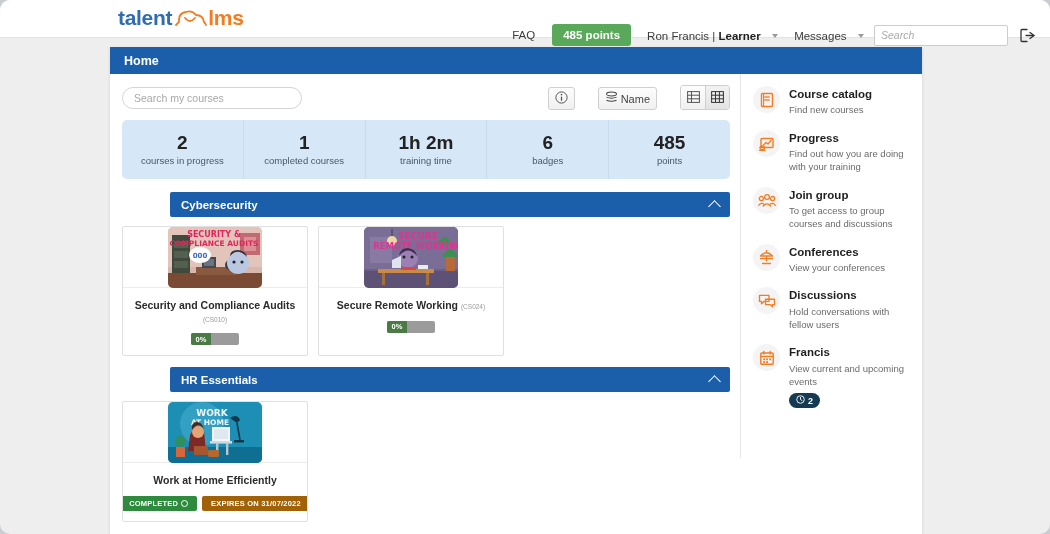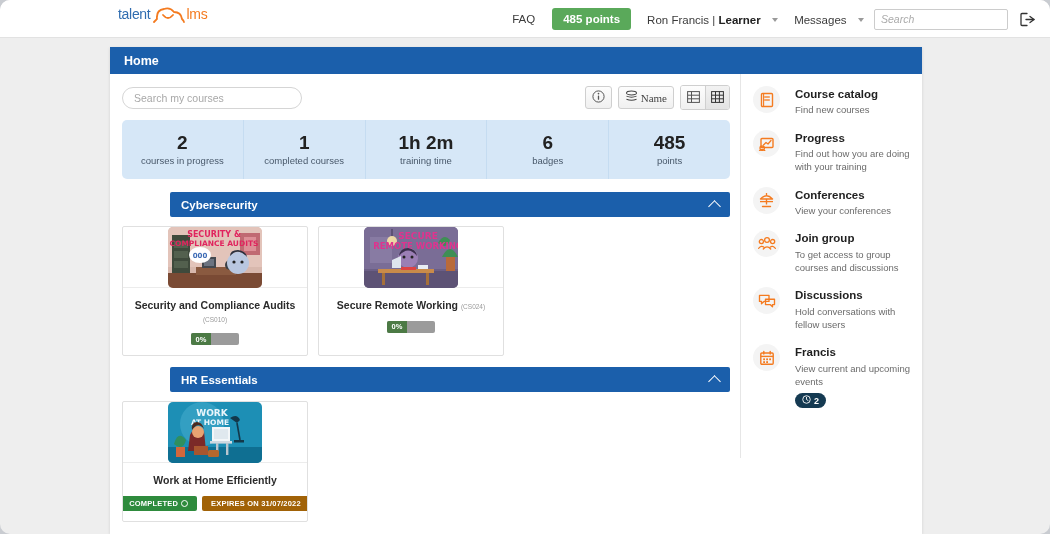--- a/index.html
+++ b/index.html
@@ -20,30 +20,30 @@
   
   .topbar {
     height: 38px; background: #ffffff;
     display: flex; align-items: center;
     border-bottom: 1px solid #e2e2e2;
     position: relative;
   }
   .logo {
     position: absolute; left: 118px; top: 6px;
     display: flex; align-items: baseline;
-    font-size: 14px; font-weight: normal; letter-spacing: -0.3px;
+    font-size: 21px; font-weight: bold; letter-spacing: -0.3px;
   }
   .logo-talent { color: #2f6cb0; }
   .logo-lms { color: #f47b20; }
   .logo-cloud {
     width: 34px; height: 19px; position: relative; margin: 0 1px;
     align-self: center;
   }
   .nav-right {
-    position: absolute; right: 0; top: 0; height: 38px;
+    position: absolute; right: 0; top: 16px; height: 38px;
     display: flex; align-items: center; gap: 0;
   }
   .nav-item {
     font-size: 11.5px; color: #3b3b3b; padding: 0 9px;
     white-space: nowrap;
   }
   .points-badge {
     background: #5aa95a; color: #fff;
     font-size: 11.5px; font-weight: bold;
     padding: 5px 11px; border-radius: 3px;
@@ -93,21 +93,21 @@
     display: flex; align-items: center;
     justify-content: space-between; margin-bottom: 10px;
   }
   .course-search {
     width: 180px; height: 22px;
     border: 1px solid #d5d5d5; border-radius: 11px;
     padding: 0 11px; font-size: 10.5px; color: #333;
     font-family: "Liberation Sans", sans-serif; background: #fff;
   }
   .course-search::placeholder { color: #a8a8a8; }
-  .toolbar { display: flex; align-items: center; gap: 6px; font-family: Liberation Serif, serif; }
+  .toolbar { display: flex; align-items: flex-end; gap: 23px; }
   .tbtn {
     height: 23px; min-width: 24px;
     background: linear-gradient(#fdfdfd, #f0f0f0);
     border: 1px solid #cfcfcf; border-radius: 3px;
     display: flex; align-items: center; justify-content: center;
     gap: 3px; padding: 0 6px; font-size: 11px; color: #444;
   }
   .tgroup {
     display: flex; border: 1px solid #cfcfcf; border-radius: 3px;
     overflow: hidden;
@@ -198,21 +198,21 @@
   }
   .bdg-completed { background: #2e8b3d; }
   .bdg-expires { background: #a16207; }
   .bdg-circle {
     width: 7px; height: 7px; border: 1.3px solid #fff;
     border-radius: 50%; display: inline-block;
   }
 
   
   .side-item {
-    display: flex; gap: 15px; margin-bottom: 13px; align-items: flex-start;
+    display: flex; gap: 9px; margin-bottom: 13px; align-items: flex-start;
   }
   .side-icon {
     width: 27px; height: 27px; border-radius: 50%;
     background: #f4f4f4; flex: 0 0 27px;
     display: flex; align-items: center; justify-content: center;
   }
   .side-text { padding-top: 1px; }
   .side-title {
     font-size: 11.5px; font-weight: bold; color: #1f1f1f;
     line-height: 1.25;
@@ -514,48 +514,48 @@
             </svg>
           </div>
           <div class="side-text">
             <div class="side-title">Progress</div>
             <div class="side-desc">Find out how you are doing with your training</div>
           </div>
         </div>
 
         <div class="side-item">
           <div class="side-icon">
-            <svg width="17" height="16" viewBox="0 0 17 16">
-              <path d="M2.5 7 q6 -6.5 12 0 Z" fill="none" stroke="#f47b20" stroke-width="1.4" stroke-linejoin="round"></path>
-              <line x1="8.5" y1="1" x2="8.5" y2="3" stroke="#f47b20" stroke-width="1.3"></line>
-              <line x1="8.5" y1="7" x2="8.5" y2="12.5" stroke="#f47b20" stroke-width="1.4"></line>
-              <line x1="4.5" y1="14.5" x2="12.5" y2="14.5" stroke="#f47b20" stroke-width="1.4" stroke-linecap="round"></line>
-              <line x1="2" y1="9.6" x2="15" y2="9.6" stroke="#f47b20" stroke-width="1.3"></line>
-            </svg>
-          </div>
-          <div class="side-text">
-            <div class="side-title">Conferences</div>
-            <div class="side-desc">View your conferences</div>
-          </div>
-        </div>
-
-        <div class="side-item">
-          <div class="side-icon">
             <svg width="18" height="15" viewBox="0 0 18 15">
               <circle cx="9" cy="4" r="2.4" fill="none" stroke="#f47b20" stroke-width="1.3"></circle>
               <circle cx="3.4" cy="5.6" r="2.1" fill="none" stroke="#f47b20" stroke-width="1.3"></circle>
               <circle cx="14.6" cy="5.6" r="2.1" fill="none" stroke="#f47b20" stroke-width="1.3"></circle>
               <path d="M5.3 13 q3.7 -4.2 7.4 0" fill="none" stroke="#f47b20" stroke-width="1.3" stroke-linecap="round"></path>
               <path d="M0.6 12.4 q2.8 -3.4 5.5 -1" fill="none" stroke="#f47b20" stroke-width="1.2" stroke-linecap="round"></path>
               <path d="M17.4 12.4 q-2.8 -3.4 -5.5 -1" fill="none" stroke="#f47b20" stroke-width="1.2" stroke-linecap="round"></path>
             </svg>
           </div>
           <div class="side-text">
             <div class="side-title">Join group</div>
             <div class="side-desc">To get access to group courses and discussions</div>
+          </div>
+        </div>
+
+        <div class="side-item">
+          <div class="side-icon">
+            <svg width="17" height="16" viewBox="0 0 17 16">
+              <path d="M2.5 7 q6 -6.5 12 0 Z" fill="none" stroke="#f47b20" stroke-width="1.4" stroke-linejoin="round"></path>
+              <line x1="8.5" y1="1" x2="8.5" y2="3" stroke="#f47b20" stroke-width="1.3"></line>
+              <line x1="8.5" y1="7" x2="8.5" y2="12.5" stroke="#f47b20" stroke-width="1.4"></line>
+              <line x1="4.5" y1="14.5" x2="12.5" y2="14.5" stroke="#f47b20" stroke-width="1.4" stroke-linecap="round"></line>
+              <line x1="2" y1="9.6" x2="15" y2="9.6" stroke="#f47b20" stroke-width="1.3"></line>
+            </svg>
+          </div>
+          <div class="side-text">
+            <div class="side-title">Conferences</div>
+            <div class="side-desc">View your conferences</div>
           </div>
         </div>
 
         <div class="side-item">
           <div class="side-icon">
             <svg width="18" height="15" viewBox="0 0 18 15">
               <path d="M1.5 2.4 h9.5 v6 h-5 l-2.5 2.3 v-2.3 h-2 Z" fill="none" stroke="#f47b20" stroke-width="1.35" stroke-linejoin="round"></path>
               <path d="M7.5 6.2 h9 v5.4 h-2 v2.2 l-2.4 -2.2 h-4.6 Z" fill="none" stroke="#f47b20" stroke-width="1.35" stroke-linejoin="round"></path>
             </svg>
           </div>

